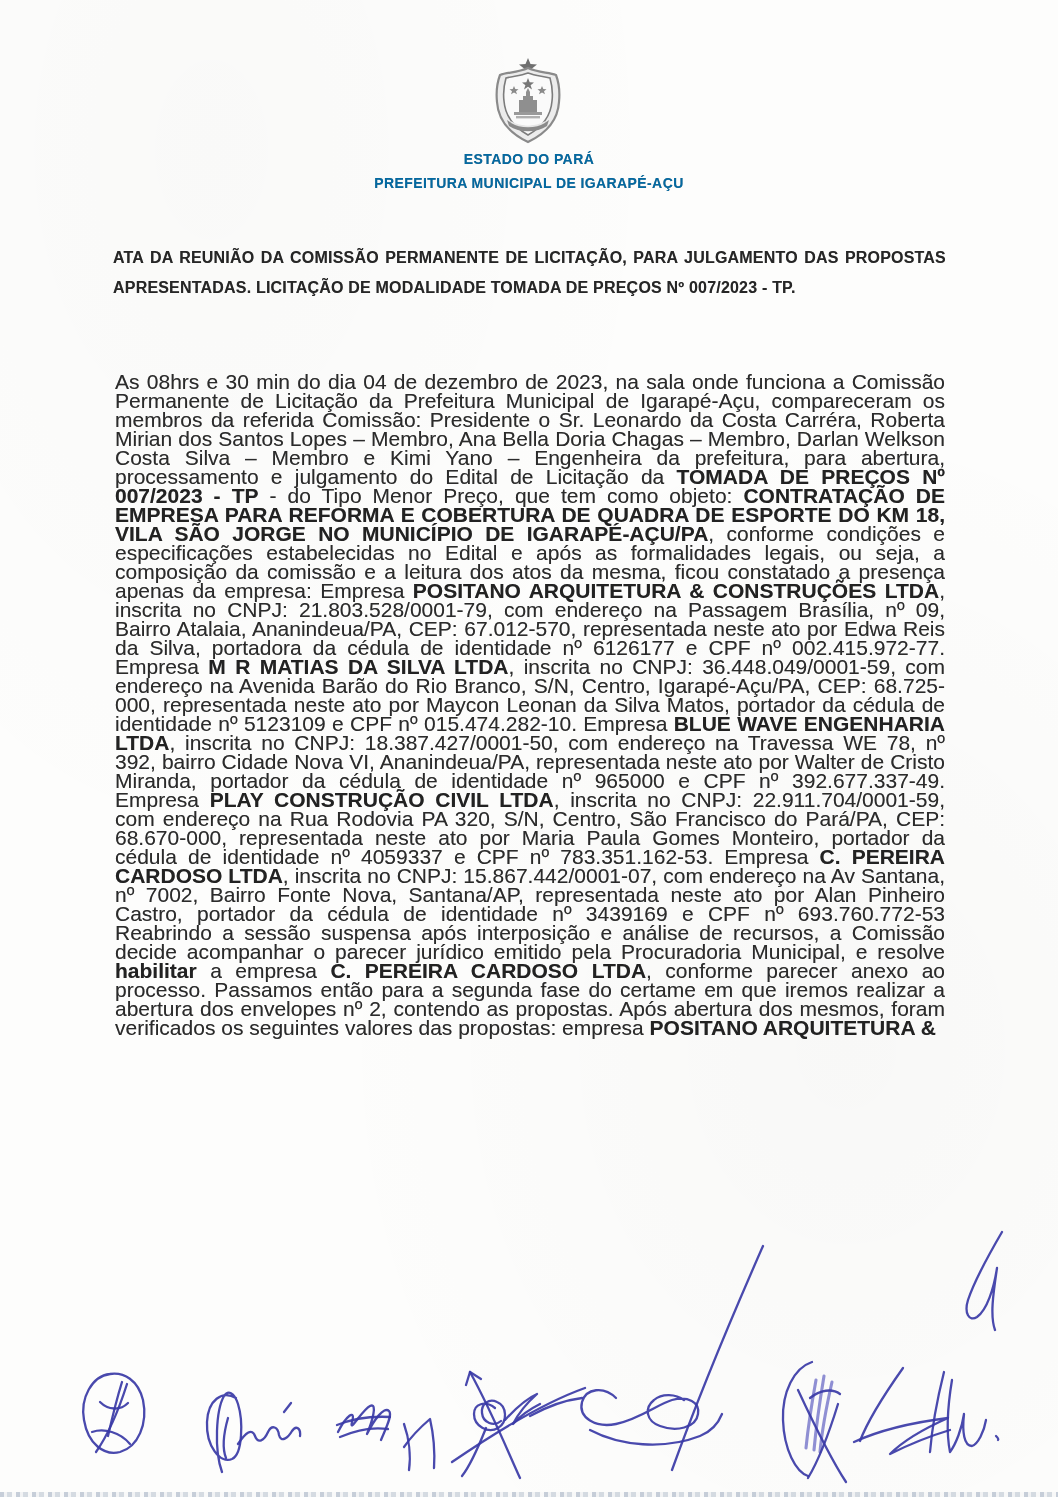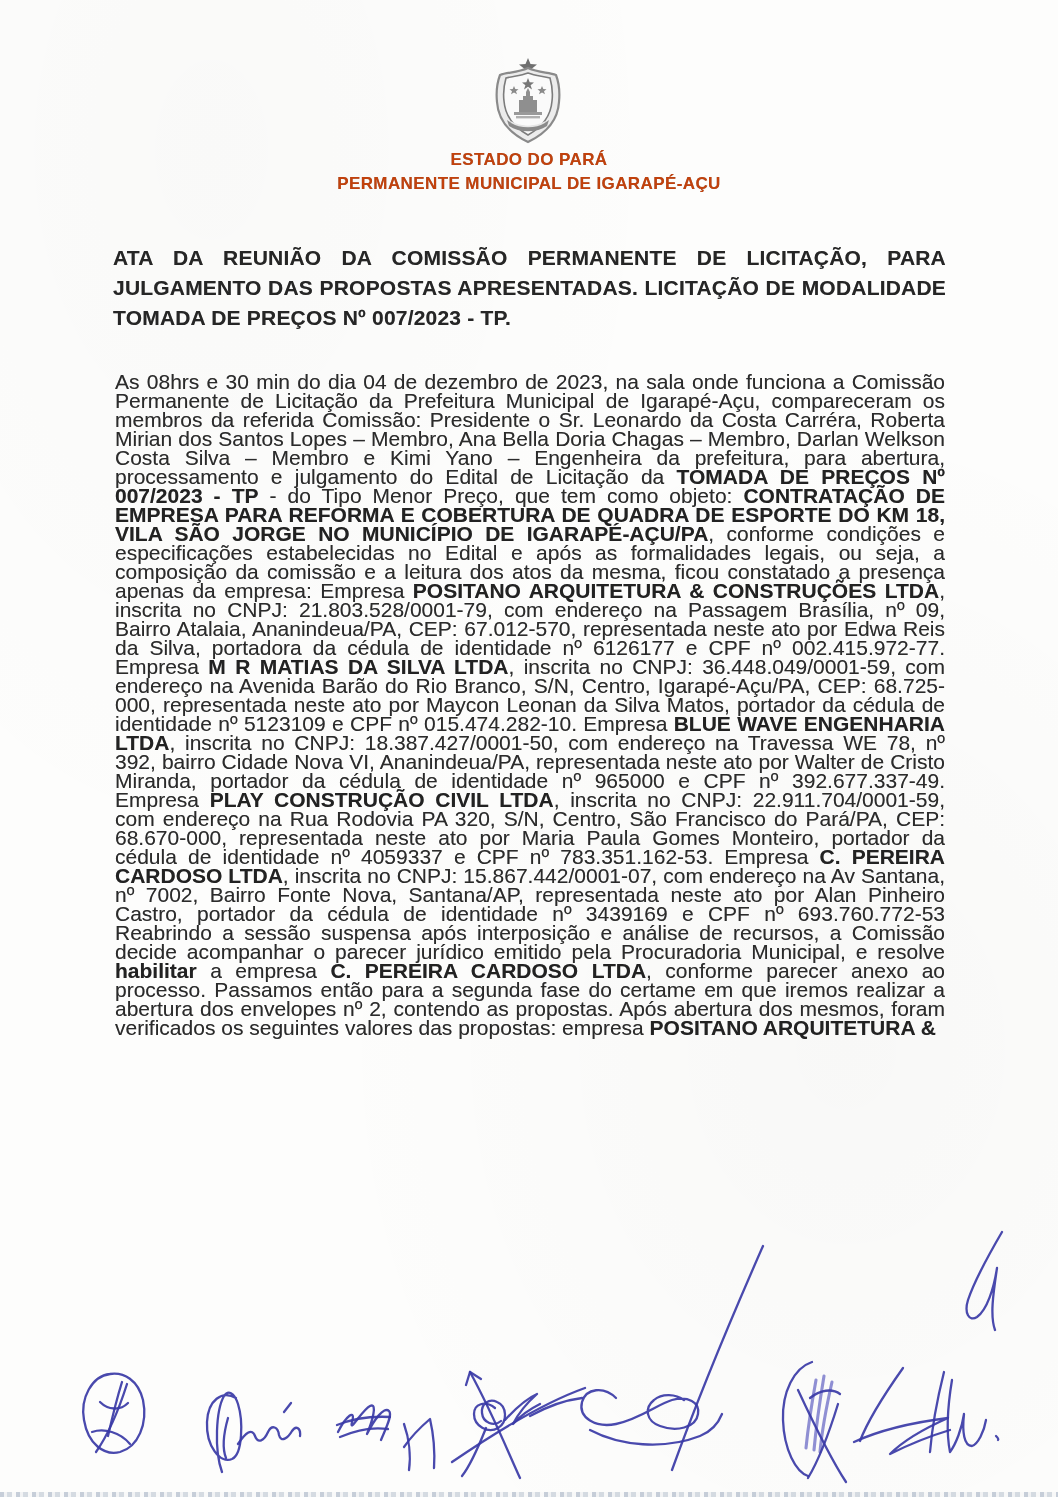--- a/index.html
+++ b/index.html
@@ -28,32 +28,32 @@
     width: 82px; height: 92px;
   }
   .doc-header {
     position: absolute;
     left: 0; top: 148px;
     width: 100%;
     text-align: center;
   }
   .doc-header .hline {
     font-weight: 700;
-    font-size: 17px;
+    font-size: 14px;
     line-height: 23.5px;
     letter-spacing: 0.4px;
-    color: #c2410c;
+    color: #0369a1;
     text-shadow: 0 0 0.5px rgba(40,40,40,0.45);
   }
   .doc-title {
     position: absolute;
     left: 113px; top: 243px;
     width: 833px;
     font-weight: 700;
-    font-size: 21px;
+    font-size: 16px;
     line-height: 30px;
     letter-spacing: 0.2px;
     text-align: justify;
     color: #262626;
     text-shadow: 0 0 0.5px rgba(40,40,40,0.4);
   }
   .doc-body {
     position: absolute;
     left: 115px; top: 372px;
     width: 830px;
@@ -104,21 +104,21 @@
     <polygon points="55,30 56.3,33 59.5,33.3 57,35.2 58,38.3 55,36.4 52,38.3 53,35.2 50.5,33.3 53.7,33" fill="#8a8a8a"></polygon>
     <path d="M32,56 L32,44 L36,44 L36,40 L39,40 L39,36 L41,32 L43,36 L43,40 L46,40 L46,44 L50,44 L50,56 Z" fill="#8f8f8f"></path>
     <rect x="27" y="56" width="28" height="3" fill="#9a9a9a"></rect>
     <rect x="29" y="60" width="24" height="2.4" fill="#b0b0b0"></rect>
     <path d="M20,64 C30,72 52,72 62,64 L60,70 C50,77 32,77 22,70 Z" fill="#8a8a8a"></path>
     <path d="M24,66 C34,72 48,72 58,66" stroke="#e6e6e6" stroke-width="1.6" fill="none"></path>
   </svg>
 
   <header class="doc-header">
     <div class="hline">ESTADO DO PARÁ</div>
-    <div class="hline">PERMANENTE MUNICIPAL DE IGARAPÉ-AÇU</div>
+    <div class="hline">PREFEITURA MUNICIPAL DE IGARAPÉ-AÇU</div>
   </header>
 
   <section class="doc-title">ATA DA REUNIÃO DA COMISSÃO PERMANENTE DE LICITAÇÃO, PARA JULGAMENTO DAS PROPOSTAS APRESENTADAS. LICITAÇÃO DE MODALIDADE TOMADA DE PREÇOS Nº 007/2023 - TP.</section>
 
   <section class="doc-body"><span>As 08hrs e 30 min do dia 04 de dezembro de 2023, na sala onde funciona a Comissão Permanente de Licitação da Prefeitura Municipal de Igarapé-Açu, compareceram os membros da referida Comissão: Presidente o Sr. Leonardo da Costa Carréra, Roberta Mirian dos Santos Lopes – Membro, Ana Bella Doria Chagas – Membro, Darlan Welkson Costa Silva – Membro e Kimi Yano – Engenheira da prefeitura, para abertura, processamento e julgamento do Edital de Licitação da </span><span class="bold">TOMADA DE PREÇOS Nº 007/2023 - TP</span><span> - do Tipo Menor Preço, que tem como objeto: </span><span class="bold">CONTRATAÇÃO DE EMPRESA PARA REFORMA E COBERTURA DE QUADRA DE ESPORTE DO KM 18, VILA SÃO JORGE NO MUNICÍPIO DE IGARAPÉ-AÇU/PA</span><span>, conforme condições e especificações estabelecidas no Edital e após as formalidades legais, ou seja, a composição da comissão e a leitura dos atos da mesma, ficou constatado a presença apenas da empresa: Empresa </span><span class="bold">POSITANO ARQUITETURA &amp; CONSTRUÇÕES LTDA</span><span>, inscrita no CNPJ: 21.803.528/0001-79, com endereço na Passagem Brasília, nº 09, Bairro Atalaia, Ananindeua/PA, CEP: 67.012-570, representada neste ato por Edwa Reis da Silva, portadora da cédula de identidade nº 6126177 e CPF nº 002.415.972-77. Empresa </span><span class="bold">M R MATIAS DA SILVA LTDA</span><span>, inscrita no CNPJ: 36.448.049/0001-59, com endereço na Avenida Barão do Rio Branco, S/N, Centro, Igarapé-Açu/PA, CEP: 68.725-000, representada neste ato por Maycon Leonan da Silva Matos, portador da cédula de identidade nº 5123109 e CPF nº 015.474.282-10. Empresa </span><span class="bold">BLUE WAVE ENGENHARIA LTDA</span><span>, inscrita no CNPJ: 18.387.427/0001-50, com endereço na Travessa WE 78, nº 392, bairro Cidade Nova VI, Ananindeua/PA, representada neste ato por Walter de Cristo Miranda, portador da cédula de identidade nº 965000 e CPF nº 392.677.337-49. Empresa </span><span class="bold">PLAY CONSTRUÇÃO CIVIL LTDA</span><span>, inscrita no CNPJ: 22.911.704/0001-59, com endereço na Rua Rodovia PA 320, S/N, Centro, São Francisco do Pará/PA, CEP: 68.670-000, representada neste ato por Maria Paula Gomes Monteiro, portador da cédula de identidade nº 4059337 e CPF nº 783.351.162-53. Empresa </span><span class="bold">C. PEREIRA CARDOSO LTDA</span><span>, inscrita no CNPJ: 15.867.442/0001-07, com endereço na Av Santana, nº 7002, Bairro Fonte Nova, Santana/AP, representada neste ato por Alan Pinheiro Castro, portador da cédula de identidade nº 3439169 e CPF nº 693.760.772-53 Reabrindo a sessão suspensa após interposição e análise de recursos, a Comissão decide acompanhar o parecer jurídico emitido pela Procuradoria Municipal, e resolve </span><span class="bold">habilitar</span><span> a empresa </span><span class="bold">C. PEREIRA CARDOSO LTDA</span><span>, conforme parecer anexo ao processo. Passamos então para a segunda fase do certame em que iremos realizar a abertura dos envelopes nº 2, contendo as propostas. Após abertura dos mesmos, foram verificados os seguintes valores das propostas: empresa </span><span class="bold">POSITANO ARQUITETURA &amp;</span></section>
 
   <svg class="signatures" viewBox="0 0 1058 1497" aria-hidden="true">
     <g>
       <path d="M110,1374 C92,1376 80,1398 84,1420 C88,1444 104,1456 120,1452 C138,1447 148,1424 143,1400 C138,1380 124,1372 110,1374"></path>
       <path d="M122,1382 C117,1398 113,1414 108,1436"></path>

